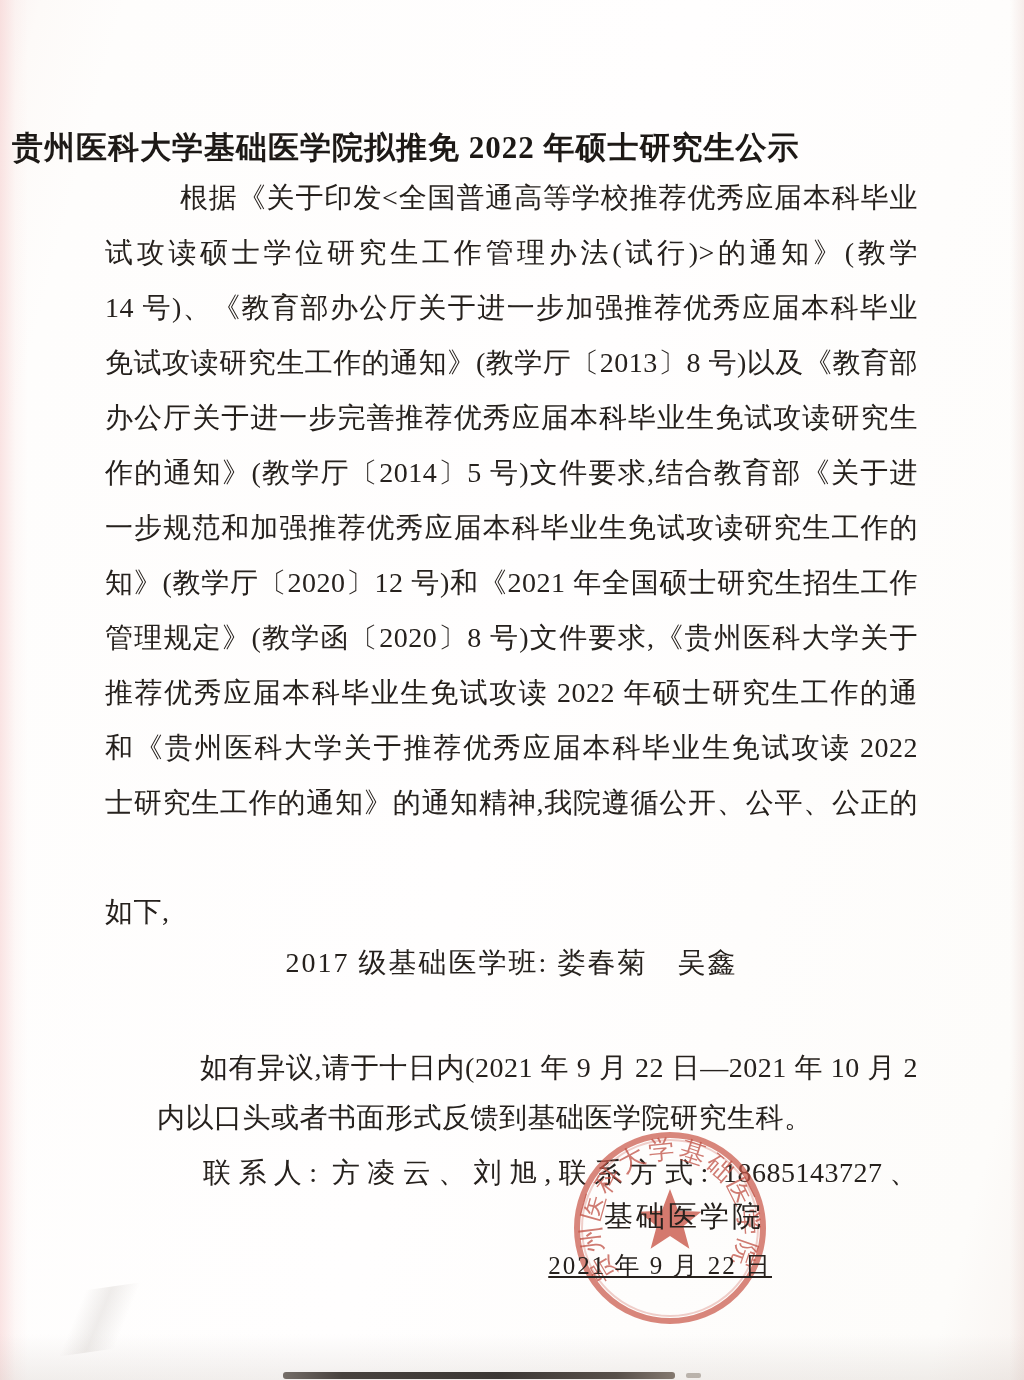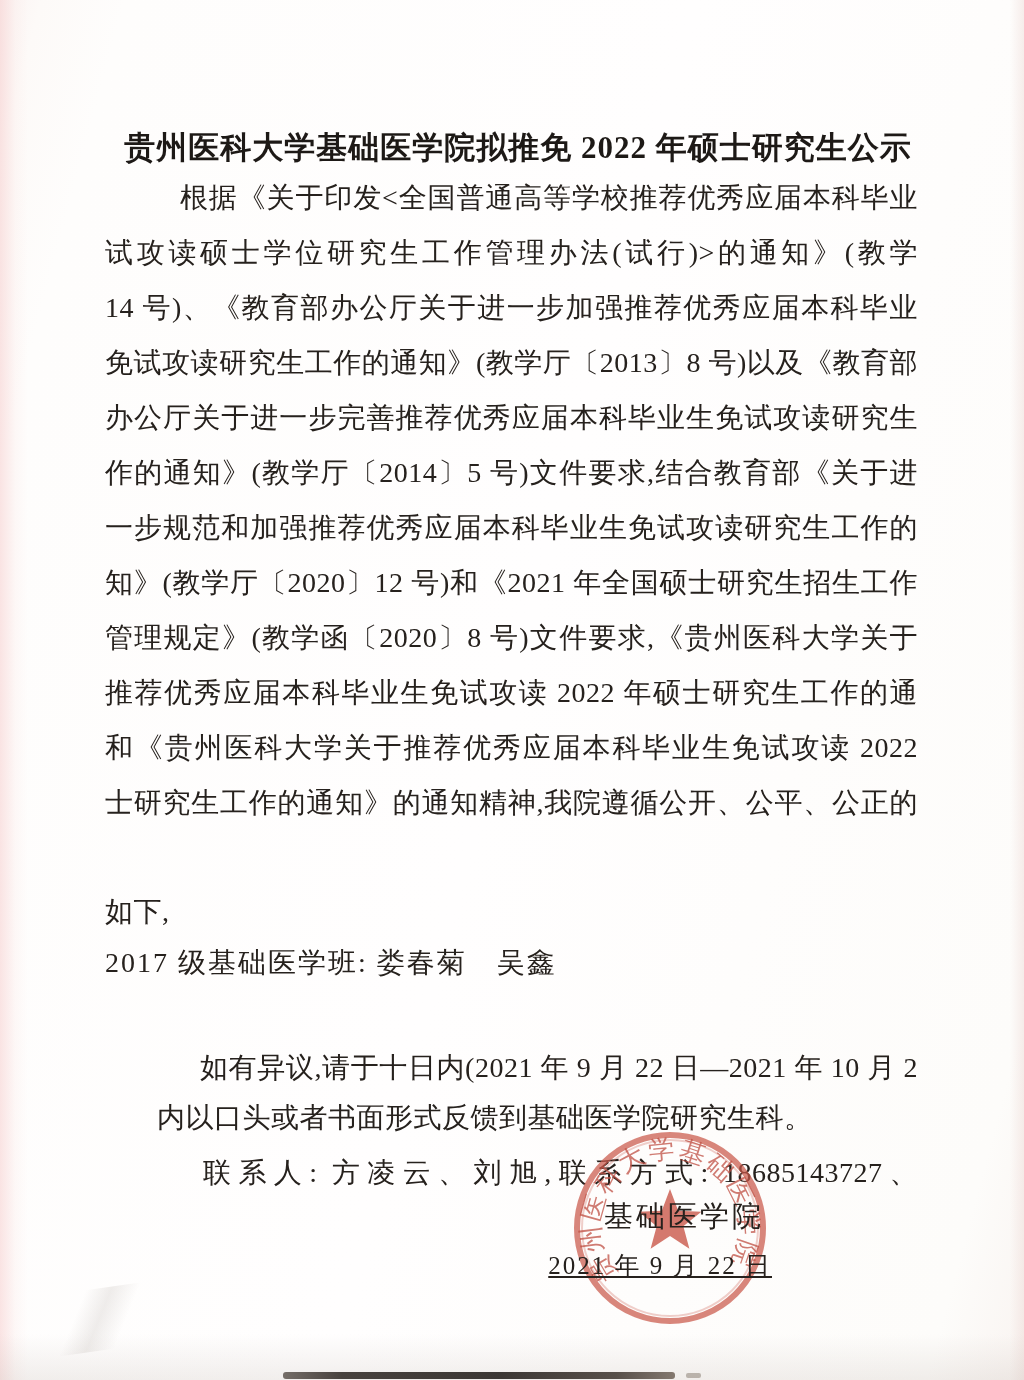--- a/index.html
+++ b/index.html
@@ -15,32 +15,32 @@
     background:linear-gradient(90deg,rgba(246,206,206,.55),rgba(250,230,228,.25) 55%,rgba(255,255,255,0)); }
   .tint-right { right:0; top:0; bottom:0; width:14px;
     background:linear-gradient(270deg,rgba(238,220,216,.5),rgba(255,255,255,0)); }
   .tint-bottom { left:0; right:0; bottom:0; height:46px;
     background:linear-gradient(0deg,rgba(205,196,190,.28),rgba(255,255,255,0)); }
   .smudge { left:18px; top:1288px; width:170px; height:62px; transform:rotate(-8deg);
     background:linear-gradient(120deg,rgba(255,255,255,0) 35%,rgba(165,155,148,.18) 48%,rgba(255,255,255,0) 62%); }
 
   .doc-title {
     position:absolute; left:12px; right:0; top:121px; height:54px; line-height:54px;
-    text-align:center; font-size:31px; font-weight:bold; letter-spacing:1px; color:#1d1916;
+    font-size:31px; font-weight:bold; letter-spacing:1px; color:#1d1916;
   }
   .line {
     position:absolute; left:105px; right:106px; height:50px; line-height:50px;
     font-size:28px; letter-spacing:0.5px; overflow:hidden;
   }
   .just { text-align:justify; text-align-last:justify; }
   .ind1 { padding-left:75px; }
   .ind2 { padding-left:95px; }
   .ind3 { padding-left:52px;font-family:Liberation Mono, monospace; }
   .ind4 { padding-left:98px; }
-  .center { letter-spacing:2px; }
+  .center { text-align:center; letter-spacing:2px; }
   .sig-org  { position:absolute; left:584px; top:1192px; width:200px; height:48px;
     line-height:48px; text-align:center; font-size:29px; letter-spacing:3px; }
   .sig-date { position:absolute; left:540px; top:1244px; width:232px; height:44px;
     line-height:44px; text-align:right; font-size:25px; letter-spacing:2px;text-decoration:underline; }
 
   .seal { position:absolute; left:564px; top:1122px; width:212px; height:212px; }
   .seal-ring  { fill:none; stroke:#c9574a; stroke-width:6; opacity:.72; }
   .seal-ring2 { fill:none; stroke:#d4756a; stroke-width:2; opacity:.35; }
   .seal-star  { fill:#cb5b4e; opacity:.82; }
   .seal-text  { fill:#c05044; opacity:.75; font-size:26px; letter-spacing:2px;

